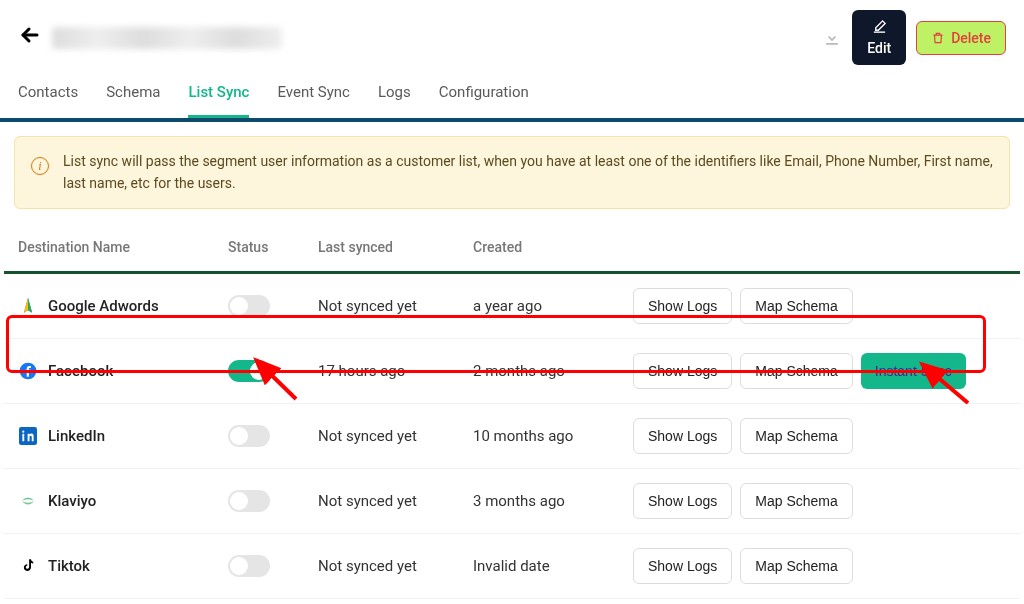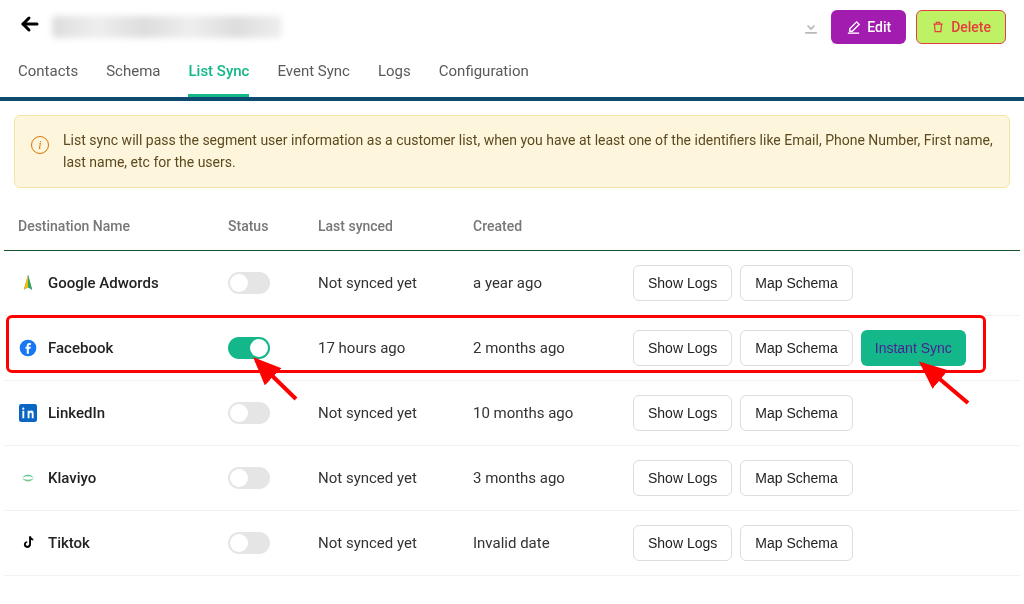--- a/index.html
+++ b/index.html
@@ -48,22 +48,23 @@
     align-items: center;
     gap: 6px;
     padding: 8px 14px;
     border-radius: 6px;
     font-size: 14px;
     font-weight: 500;
     cursor: pointer;
     border: 1px solid transparent;
   }
   .btn-edit {
-    background: #a21caf;
+    background: #0f172a;
     color: #fff;
+    flex-direction: column;
   }
   .btn-delete {
     background: #bef264;
     color: #e53e3e;
     border: 1px solid #e53e3e;
   }
   .tabs {
     display: flex;
     gap: 28px;
     padding: 14px 18px 0 18px;
@@ -114,21 +115,21 @@
   }
   .row {
     display: grid;
     grid-template-columns: 210px 90px 155px 160px 1fr;
     align-items: center;
     padding: 14px 14px;
     border-bottom: 1px solid #f2f2f2;
     position: relative;
   }
   .row.header {
-    border-bottom: 1px solid #14532d;
+    border-bottom: 3px solid #14532d;
     color: #777;
     font-size: 14px;
     font-weight: 500;
     padding: 16px 14px;
   }
   .dest {
     display: flex;
     align-items: center;
     gap: 10px;
     font-size: 15px;

